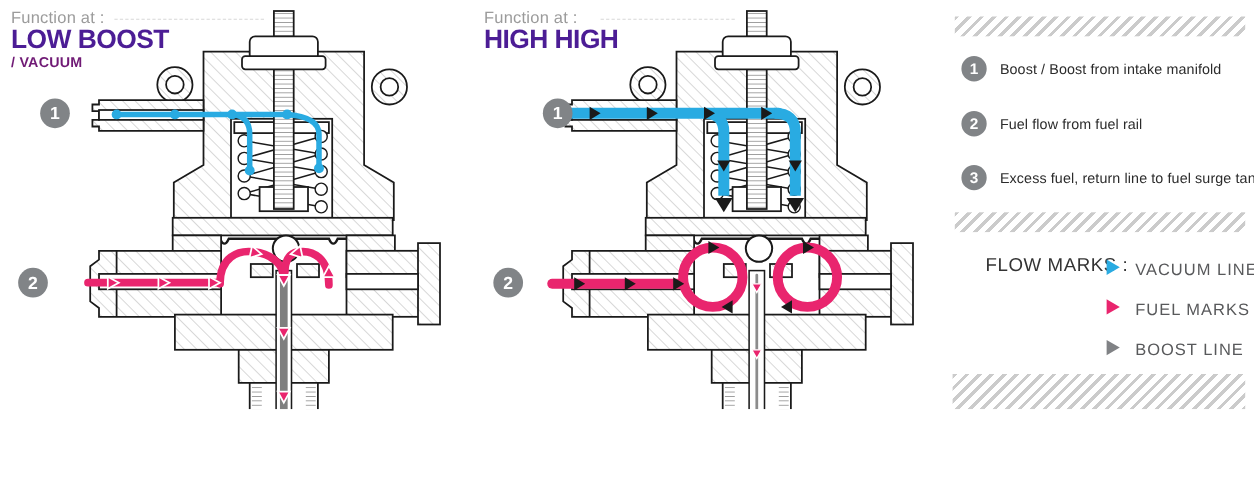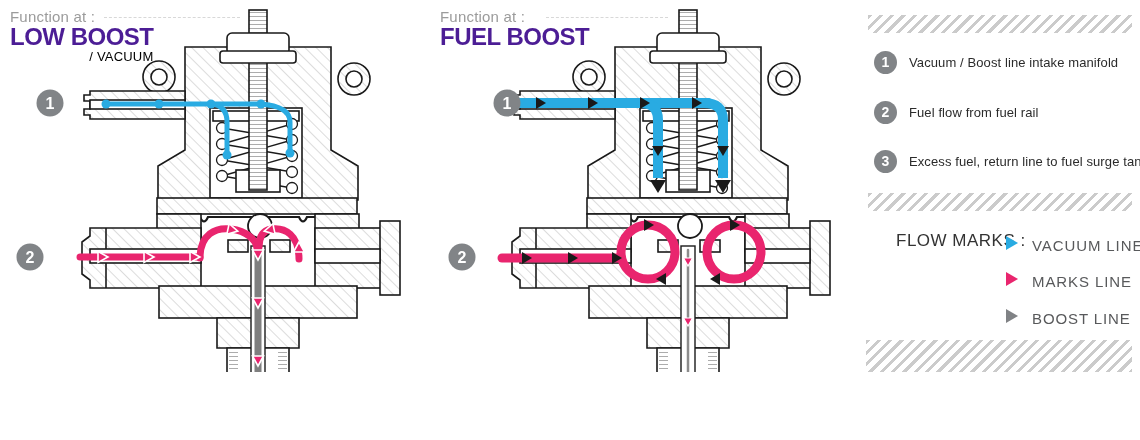--- a/index.html
+++ b/index.html
@@ -2,21 +2,21 @@
 <html><head>
 <meta charset="utf-8">
 <style>
   html,body{margin:0;padding:0;background:#fff;}
   #stage{position:relative;width:1140px;height:372px;background:#fff;overflow:hidden;
          font-family:"Liberation Sans",sans-serif;}
   
   .title-block{position:absolute;top:8px;}
   .fn-label{font-size:15px;color:#9b9b9b;letter-spacing:.2px;}
   .boost-title{font-size:24px;color:#4c1d95;font-weight:700;letter-spacing:-.5px;line-height:24px;}
-  .boost-sub{font-size:13px;color:#000000;font-weight:400;letter-spacing:.2px;text-align:right;}
+  .boost-sub{font-size:13px;color:#701a75;font-weight:700;letter-spacing:.2px;}
   .dash-rule{position:absolute;top:17px;border-top:1px dashed #d8d8d8;height:0;}
   
   .hatch{position:absolute;background:repeating-linear-gradient(135deg,#cbcbcb 0 3px,#ffffff 3px 8px);}
   .legend-item{position:absolute;left:874px;display:flex;align-items:center;gap:12px;}
   .num-badge{width:23px;height:23px;border-radius:50%;background:#818487;color:#fff;
              font-size:14px;font-weight:700;text-align:center;line-height:23px;flex:0 0 23px;}
   .legend-text{font-size:13px;color:#2b2b2b;letter-spacing:.1px;white-space:nowrap;}
   .flowmarks-label{position:absolute;left:896px;top:231px;font-size:17px;color:#333;letter-spacing:.5px;}
   .tri{position:absolute;width:0;height:0;border-top:7px solid transparent;border-bottom:7px solid transparent;}
   .tri-vacuum{border-left:12px solid #29ABE2;}
@@ -33,21 +33,21 @@
 
   <div class="title-block" style="left:10px">
     <div class="fn-label">Function at :</div>
     <div class="boost-title">LOW BOOST</div>
     <div class="boost-sub">/ VACUUM</div>
   </div>
   <div class="dash-rule" style="left:104px;width:136px"></div>
 
   <div class="title-block" style="left:440px">
     <div class="fn-label">Function at :</div>
-    <div class="boost-title">FUEL BOOST</div>
+    <div class="boost-title">HIGH HIGH</div>
   </div>
   <div class="dash-rule" style="left:546px;width:122px"></div>
 
   <svg width="845" height="440" viewBox="0 0 845 440" style="position:absolute;left:0;top:0">
     <defs>
       <pattern id="hatch" width="8" height="8" patternUnits="userSpaceOnUse" patternTransform="rotate(45)">
         <rect width="8" height="8" fill="#fff"></rect>
         <line x1="0" y1="0" x2="8" y2="0" stroke="#c9c9c9" stroke-width="1.3"></line>
       </pattern>
       <pattern id="threads" width="6" height="4" patternUnits="userSpaceOnUse">
@@ -235,39 +235,39 @@
         <circle cx="-180" cy="403" r="13.5" fill="#818487"></circle>
         <text class="marker-num" x="-180" y="408.5">3</text>
       </g>
     </g>
   </svg>
 
   <div class="hatch" style="left:868px;top:15px;width:264px;height:18px"></div>
 
   <div class="legend-item" style="top:51px">
     <div class="num-badge">1</div>
-    <div class="legend-text">Vacuum / Boost line intake manifold</div>
+    <div class="legend-text">Boost / Boost from intake manifold</div>
   </div>
   <div class="legend-item" style="top:101px">
     <div class="num-badge">2</div>
     <div class="legend-text">Fuel flow from fuel rail</div>
   </div>
   <div class="legend-item" style="top:150px">
     <div class="num-badge">3</div>
     <div class="legend-text">Excess fuel, return line to fuel surge tank</div>
   </div>
 
   <div class="hatch" style="left:868px;top:193px;width:264px;height:18px"></div>
 
   <div class="flowmarks-label">FLOW MARKS :</div>
 
   <div class="tri tri-vacuum" style="left:1006px;top:236px"></div>
   <div class="flowline-label" style="top:237px">VACUUM LINE</div>
 
   <div class="tri tri-fuel" style="left:1006px;top:272px"></div>
-  <div class="flowline-label" style="top:273px">MARKS LINE</div>
+  <div class="flowline-label" style="top:273px">FUEL MARKS</div>
 
   <div class="tri tri-return" style="left:1006px;top:309px"></div>
   <div class="flowline-label" style="top:310px">BOOST LINE</div>
 
   <div class="hatch" style="left:866px;top:340px;width:266px;height:77px"></div>
 
 </div>
 
 </body></html>

